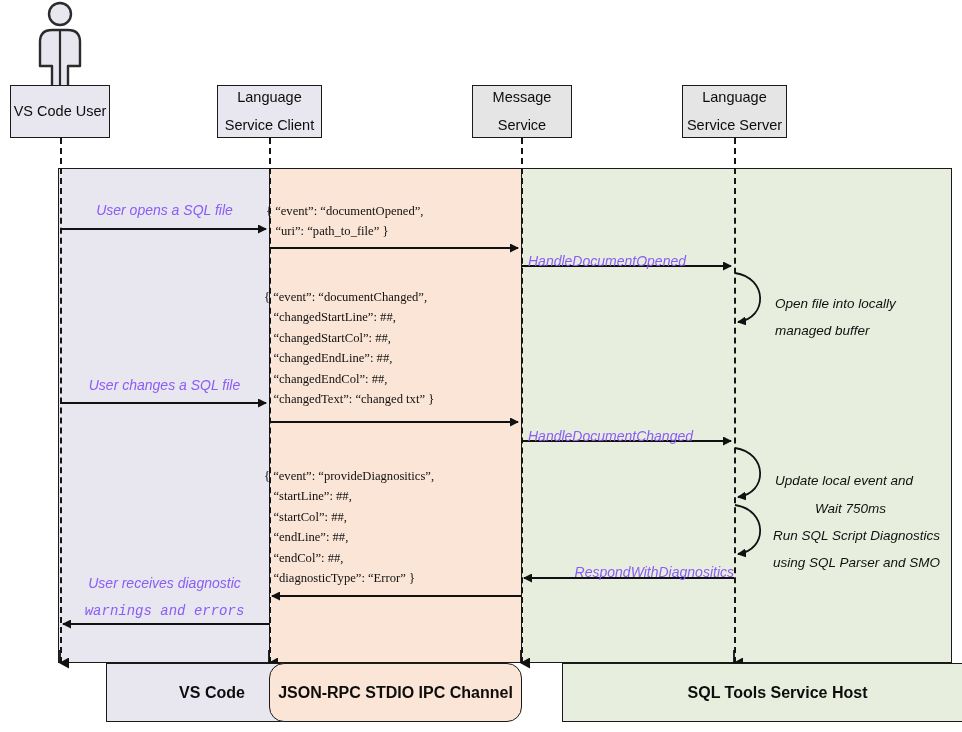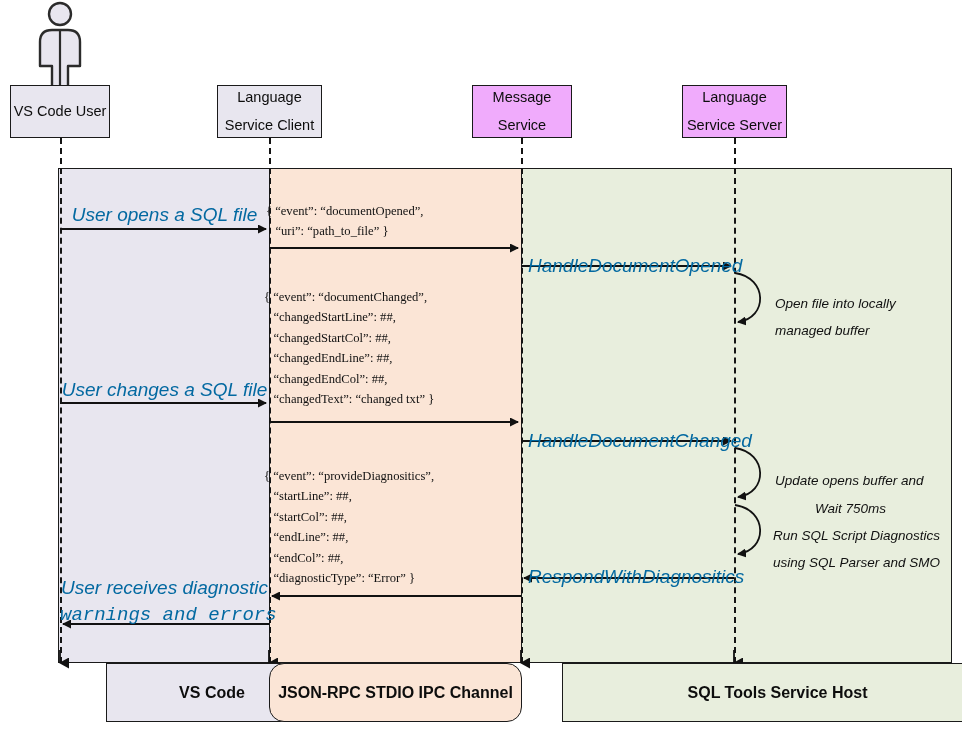--- a/index.html
+++ b/index.html
@@ -8,32 +8,32 @@
 
   .band{position:absolute;box-sizing:border-box;border:1.5px solid #1a1a1a;}
   .band-vscode{background:#e8e6ef;}
   .band-ipc{background:#fbe5d6;}
   .band-host{background:#e8eedd;}
 
   .head{position:absolute;box-sizing:border-box;border:1.6px solid #1a1a1a;
         display:flex;flex-direction:column;align-items:center;justify-content:center;
         font-size:14.5px;color:#0d0d0d;line-height:1.9;text-align:center;}
   .head.lav{background:#e8e6ef;}
-  .head.grn{background:#f0abfc;}
+  .head.grn{background:#e5e5e5;}
 
   .footer-cell{position:absolute;box-sizing:border-box;border:1.6px solid #1a1a1a;
         display:flex;align-items:center;justify-content:center;
         font-size:16px;font-weight:bold;color:#0d0d0d;}
   .footer-cell.lav{background:#e8e6ef;}
   .footer-cell.pch{background:#fbe5d6;border-radius:15px;}
   .footer-cell.grn{background:#e8eedd;margin-left:41px;}
 
   .lifeline{position:absolute;width:0;border-left:2.2px dashed #141414;}
 
-  .msg-label{position:absolute;font-style:italic;font-size:19px;color:#0369a1;
+  .msg-label{position:absolute;font-style:italic;font-size:14px;color:#8b5cf6;
        white-space:nowrap;line-height:1.55;text-align:center;}
   .note{position:absolute;font-style:italic;font-size:13.5px;color:#111;
        line-height:1.55;white-space:nowrap;}
   .json{position:absolute;font-family:Liberation Serif, serif;
        font-size:12.6px;color:#111;line-height:1.62;white-space:pre;}
 
   svg.overlay{position:absolute;left:0;top:0;width:962px;height:732px;
        pointer-events:none;overflow:visible;}
 </style>
 </head>
@@ -142,21 +142,21 @@
   <div class="json" style="left:264px; top:466px;">{ “event”: “provideDiagnositics”,
    “startLine”: ##,
    “startCol”: ##,
    “endLine”: ##,
    “endCol”: ##,
    “diagnosticType”: “Error” }</div>
 
   <div class="note" style="left:775px; top:294px;">Open file into locally</div>
   <div class="note" style="left:775px; top:321px;">managed buffer</div>
 
-  <div class="note" style="left:775px; top:471px;">Update opens buffer and</div>
+  <div class="note" style="left:775px; top:471px;">Update local event and</div>
   <div class="note" style="left:815px; top:499px;">Wait 750ms</div>
 
   <div class="note" style="left:773px; top:526px;">Run SQL Script Diagnostics</div>
   <div class="note" style="left:773px; top:553px;">using SQL Parser and SMO</div>
 
   <div class="footer-cell lav" style="left:58px; top:663px; width:212px; height:59px;margin-left:48px;">
     <span>VS Code</span>
   </div>
   <div class="footer-cell pch" style="left:269px; top:663px; width:253px; height:59px;">
     <span>JSON-RPC STDIO IPC Channel</span>

